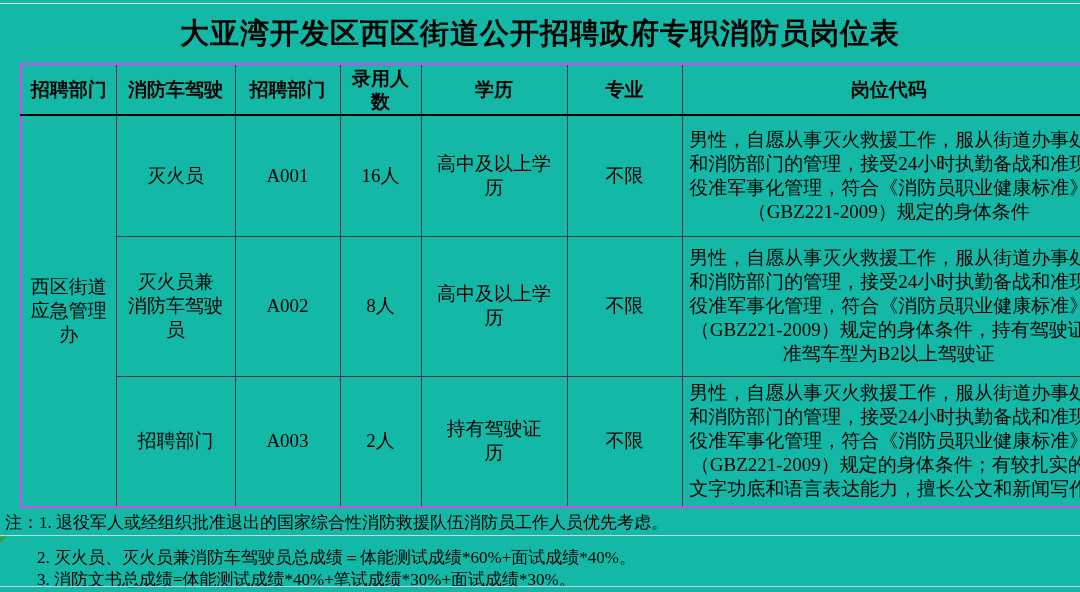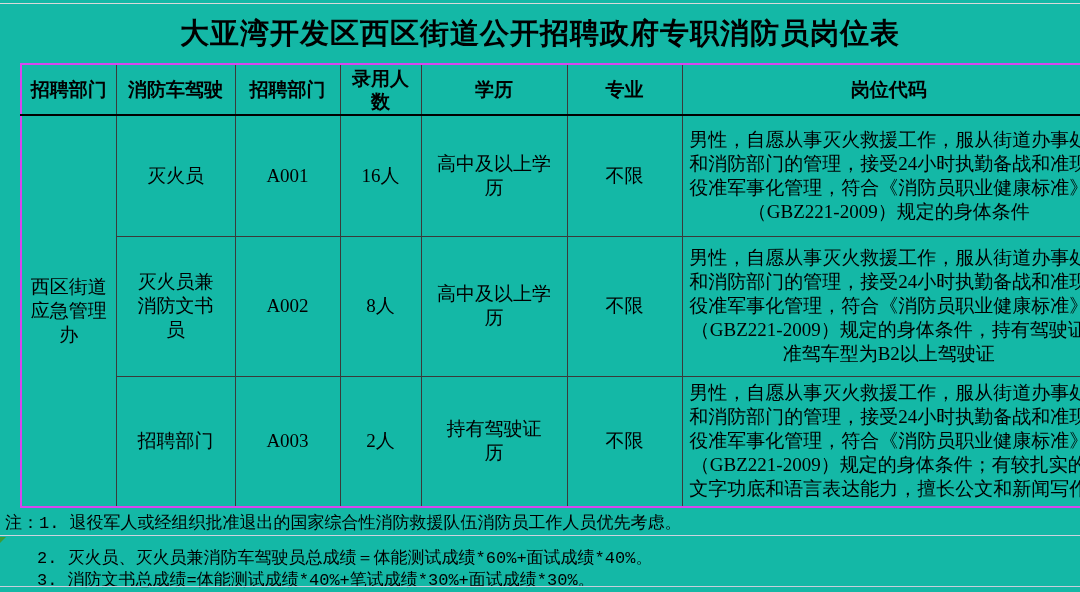--- a/index.html
+++ b/index.html
@@ -48,21 +48,20 @@
   td.req{
     font-size:18px;
     line-height:26px;
     padding:0 5px;
     margin-top:9px;
   }
   .note{
     position:absolute;
     font-size:17px;
     white-space:nowrap;
-    font-family:Liberation Mono, monospace;
   }
   .note1{top:511px;left:5px;}
   .note2{top:546px;left:37px;}
   .note3{top:568px;left:37px;}
   .green-triangle{
     position:absolute;top:537px;left:0;
     width:0;height:0;
     border-top:6px solid #3e9c35;
     border-right:6px solid transparent;
   }
@@ -109,21 +108,21 @@
         <td>高中及以上学
 历</td>
         <td>不限</td>
         <td class="req">男性，自愿从事灭火救援工作，服从街道办事处
 和消防部门的管理，接受24小时执勤备战和准现
 役准军事化管理，符合《消防员职业健康标准》
 （GBZ221-2009）规定的身体条件</td>
       </tr>
       <tr class="r2">
         <td>灭火员兼
-消防文书
+消防车驾驶
 员</td>
         <td>A002</td>
         <td>8人</td>
         <td>高中及以上学
 历</td>
         <td>不限</td>
         <td class="req">男性，自愿从事灭火救援工作，服从街道办事处
 和消防部门的管理，接受24小时执勤备战和准现
 役准军事化管理，符合《消防员职业健康标准》
 （GBZ221-2009）规定的身体条件，持有驾驶证

